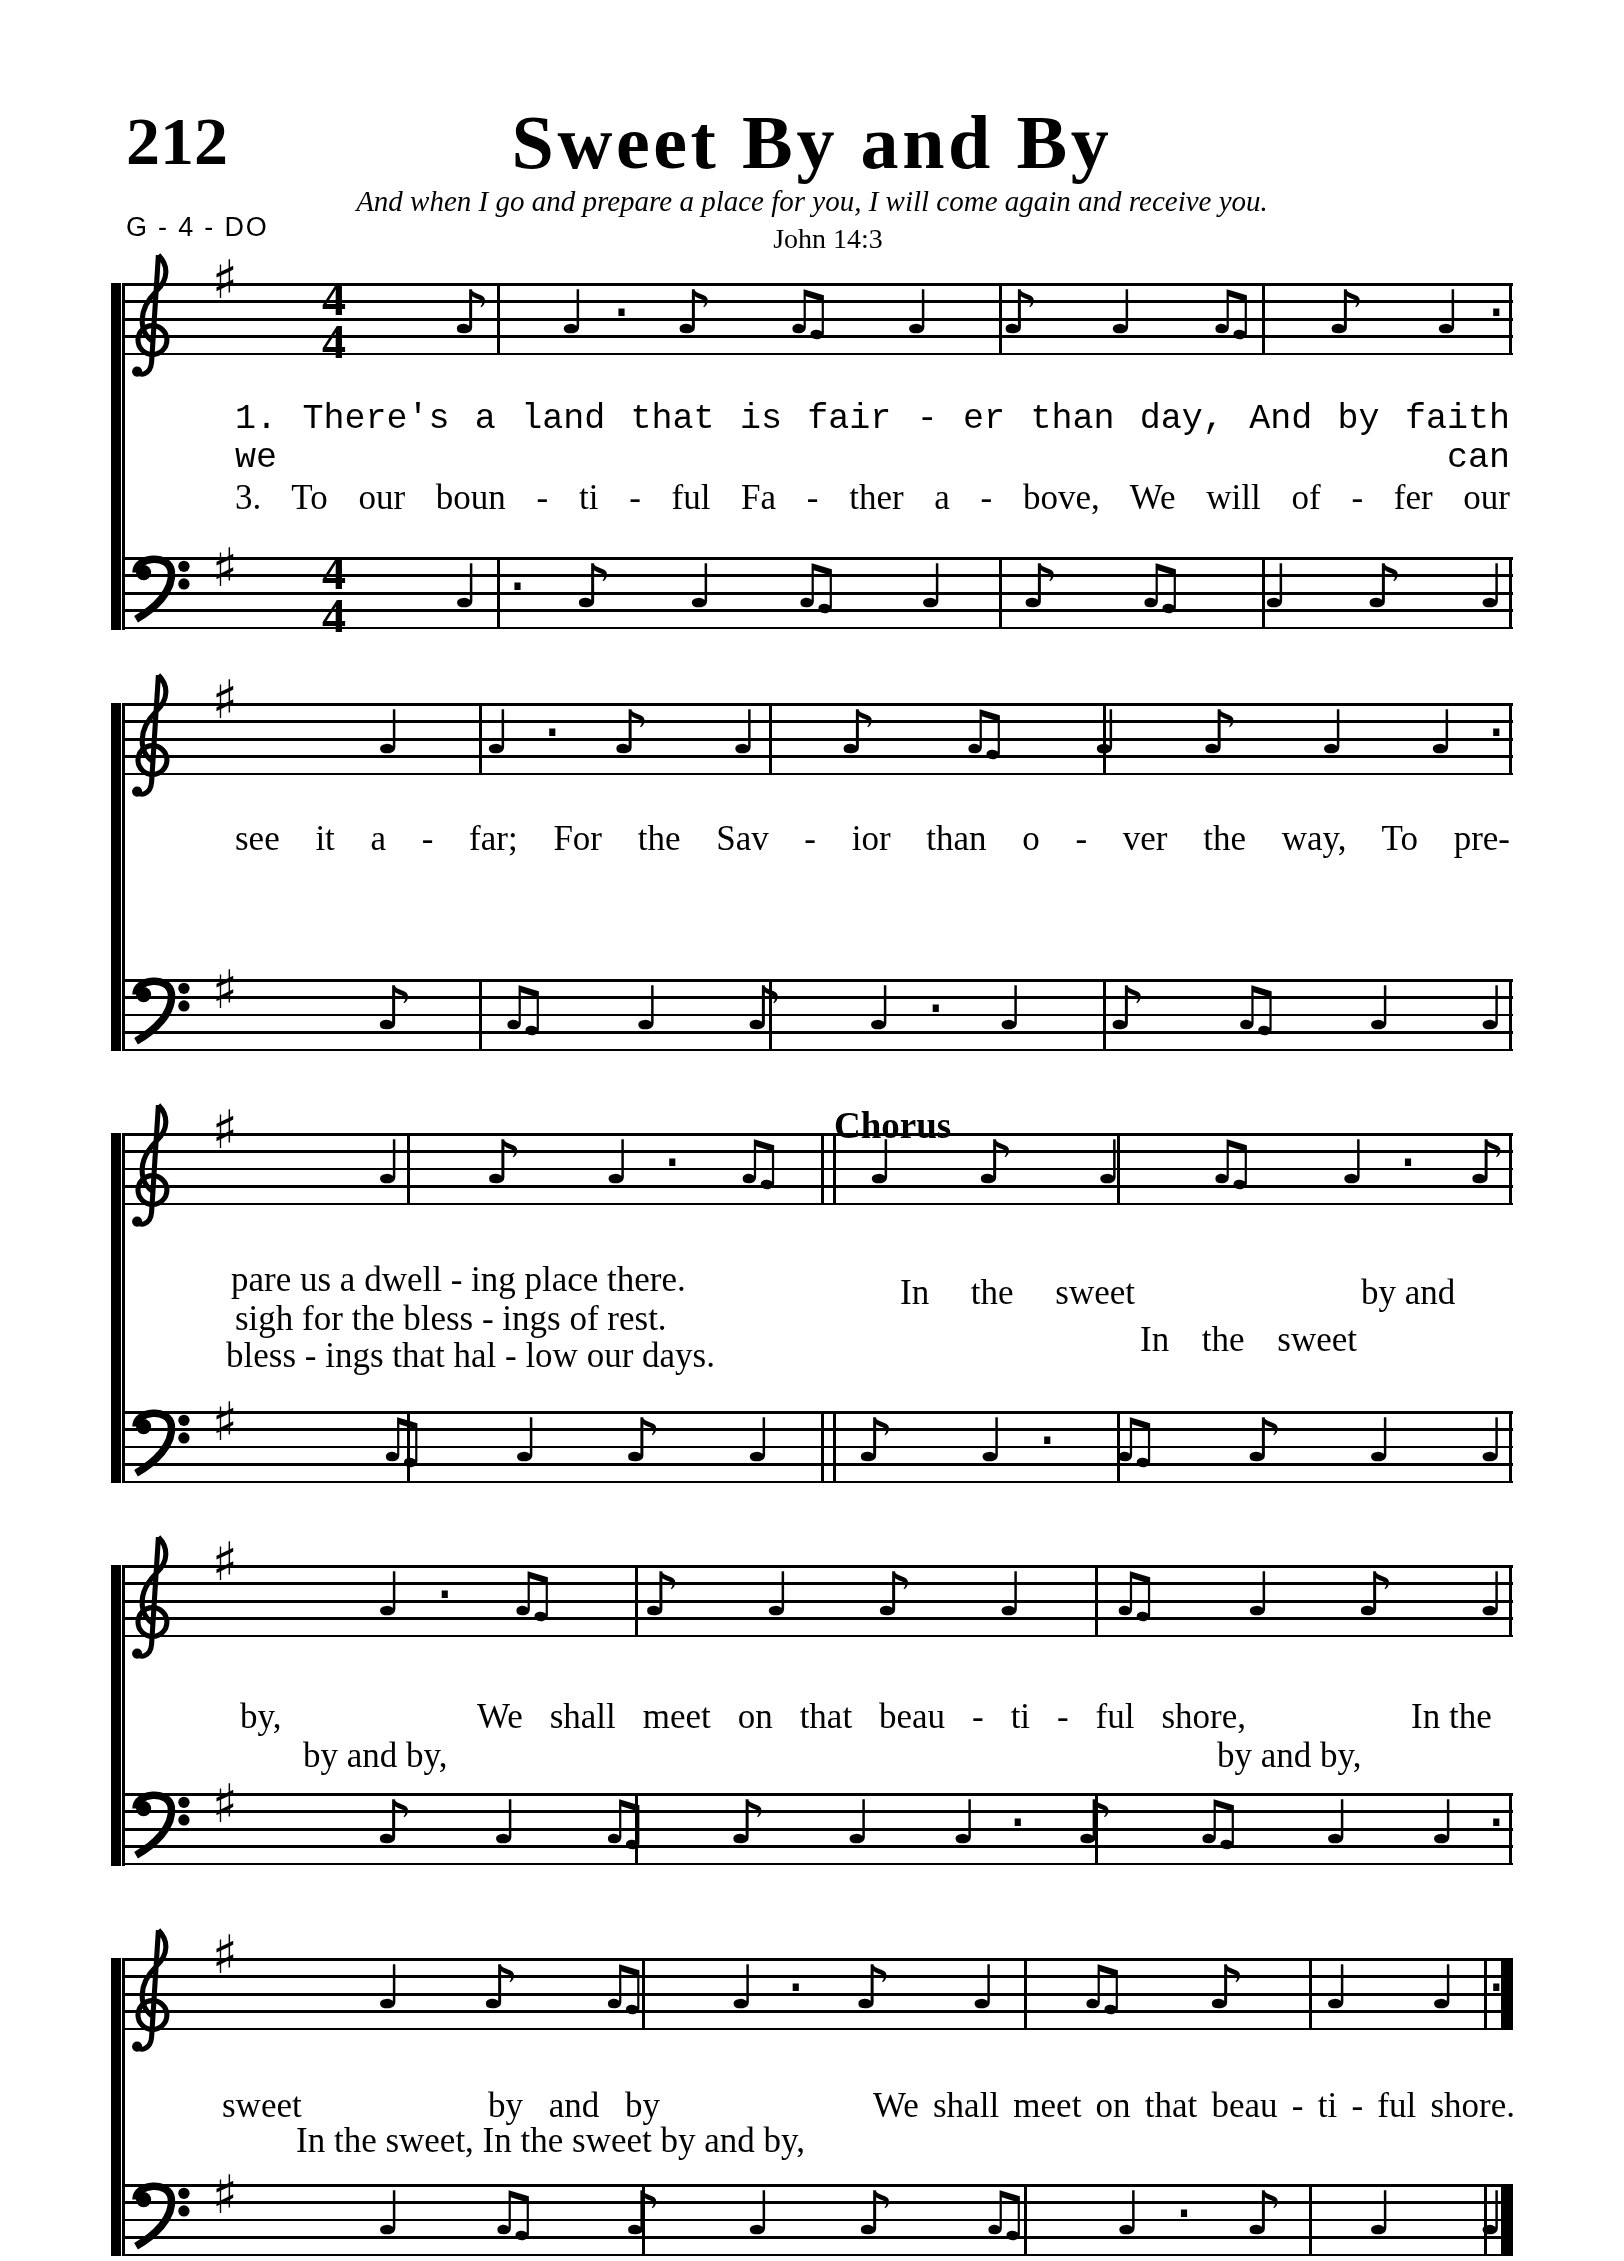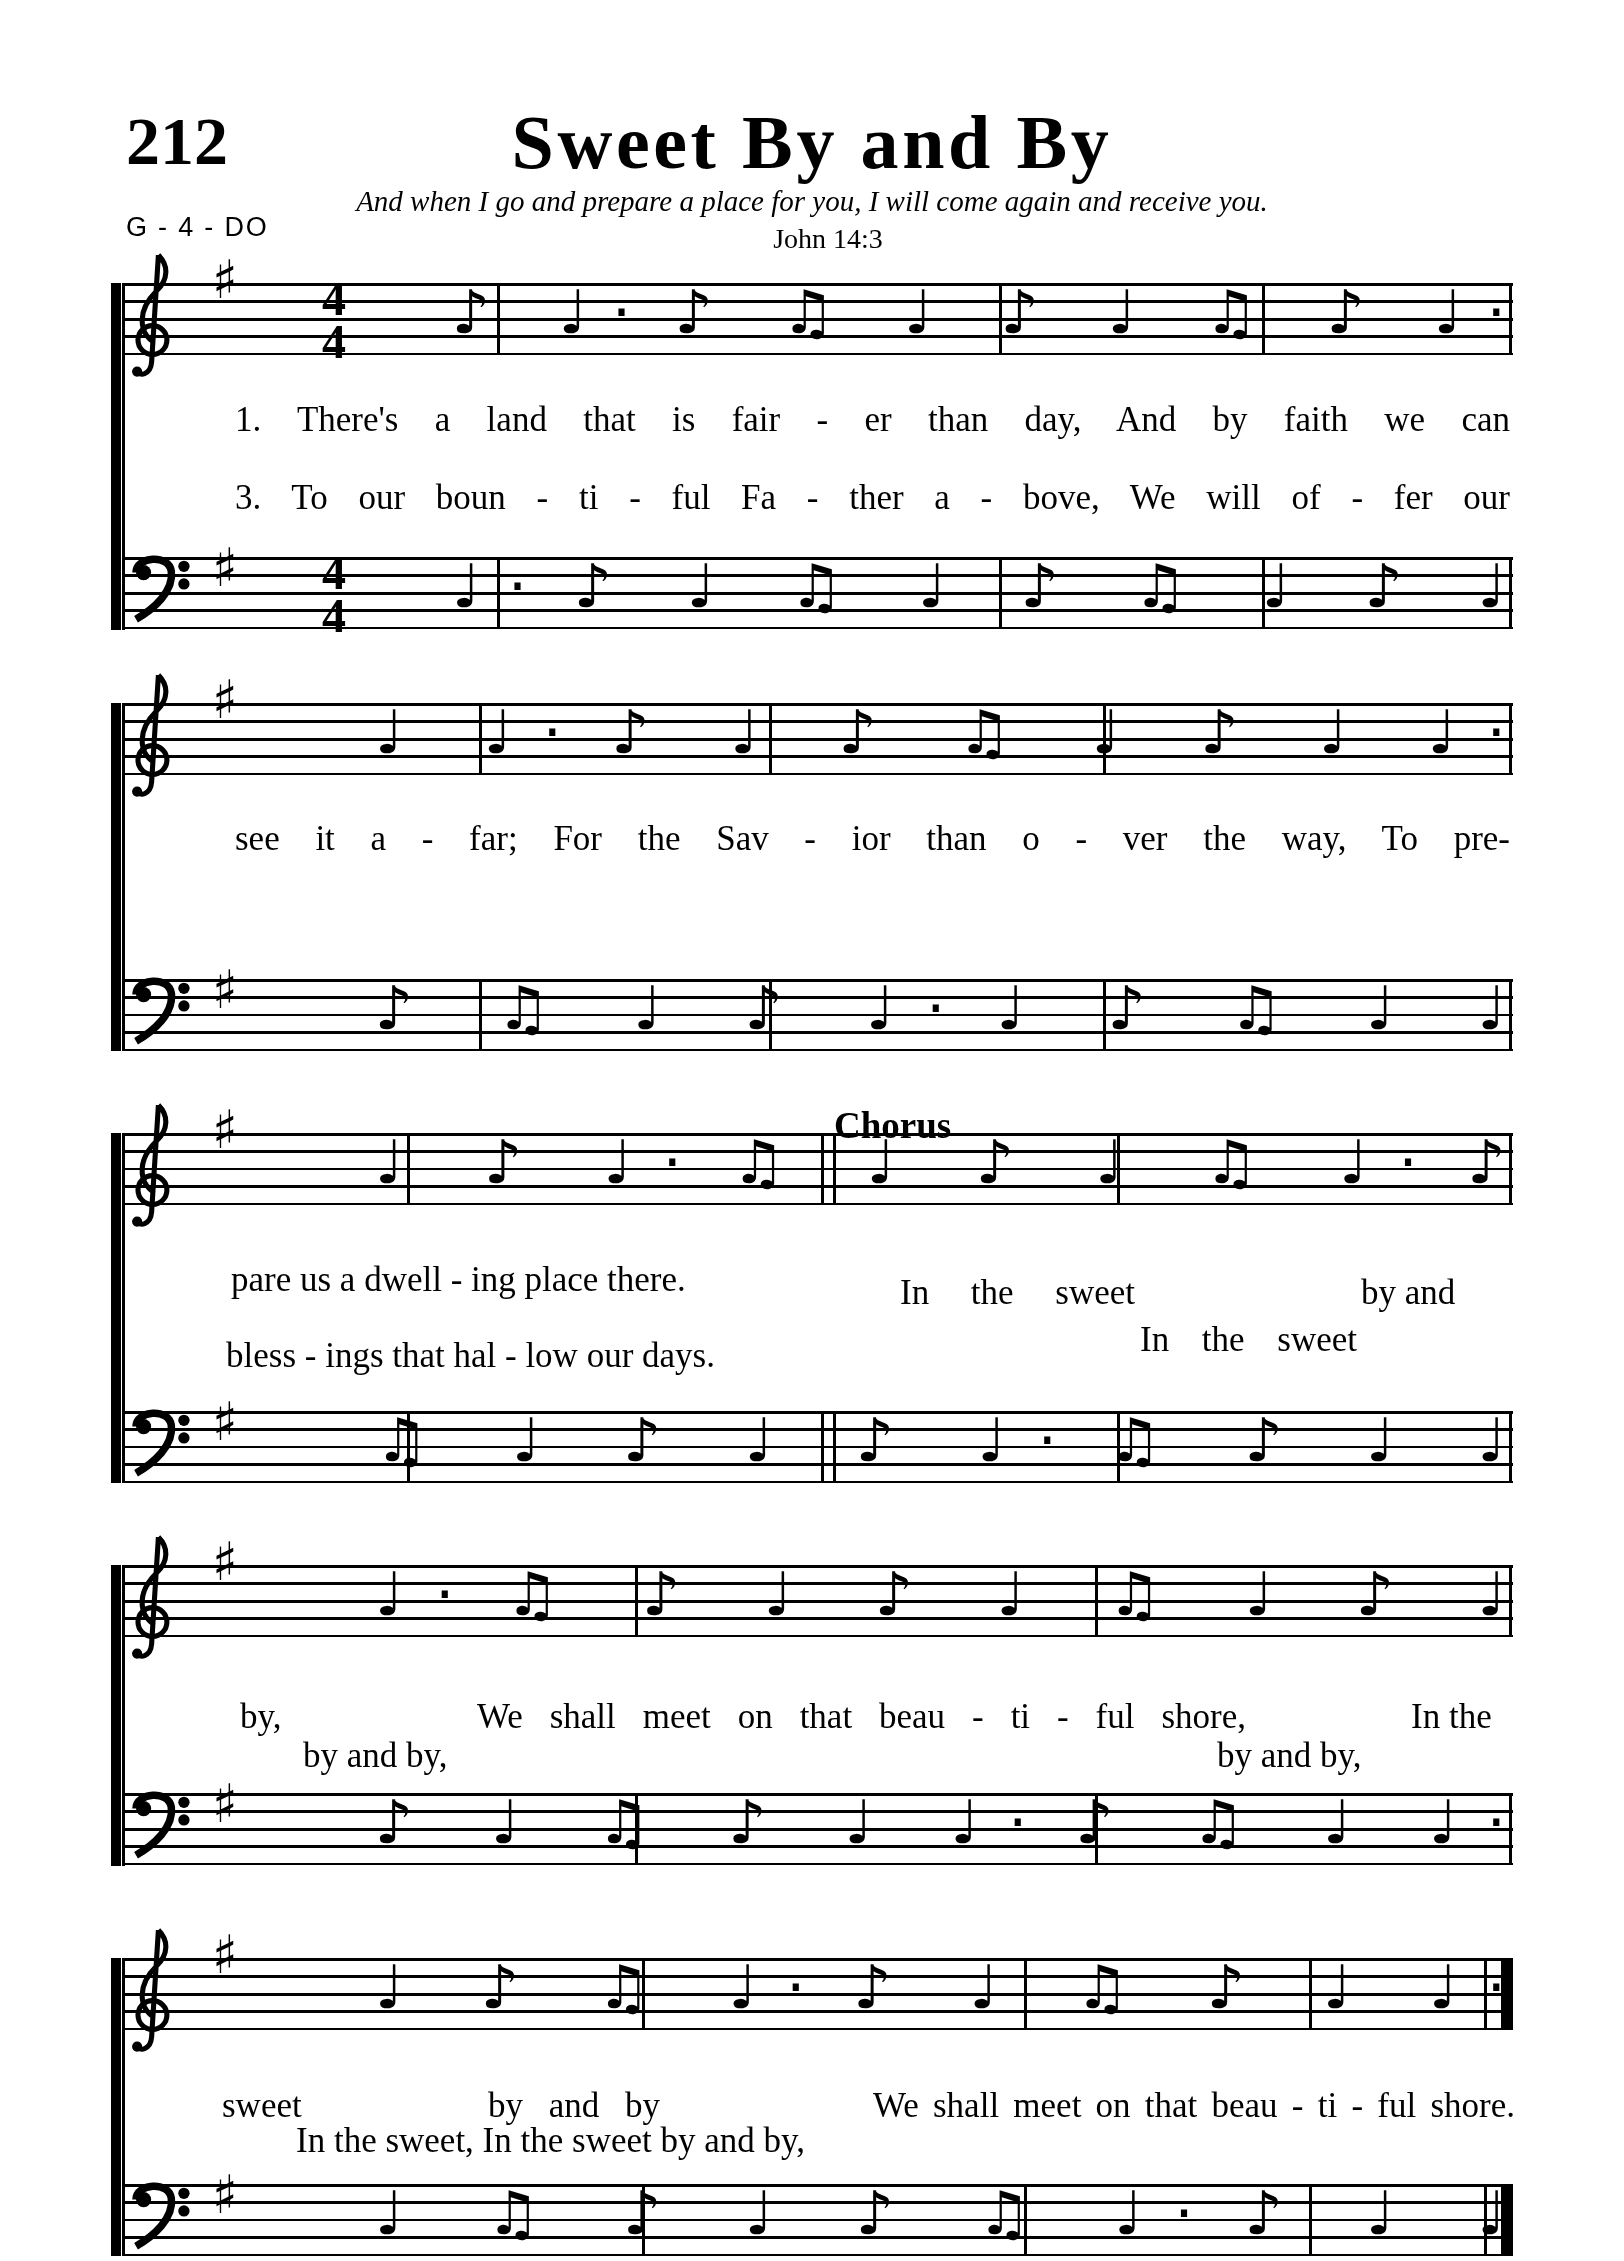--- a/index.html
+++ b/index.html
@@ -77,21 +77,21 @@
       <div>4</div>
       <div>4</div>
     </div>
     <div class="notes notes-first">♪ ♩· ♪ ♫ ♩ ♪ ♩ ♫ ♪ ♩·</div>
     <div class="bl" style="left:375px;"></div>
     <div class="bl" style="left:877px;"></div>
     <div class="bl" style="left:1140px;"></div>
     <div class="bl" style="left:1387px;"></div>
   </div>
 
-  <div class="lyr lyr-j" style="left:235px;top:400px;width:1275px;">1. There's a land that is fair - er than day, And by faith we can</div>
+  <div class="lyr lyr-j" style="left:235px;top:400px;width:1275px;font-family:Liberation Mono, monospace;">1. There's a land that is fair - er than day, And by faith we can</div>
   <div class="lyr lyr-j" style="left:235px;top:478px;width:1275px;">3. To our boun - ti - ful Fa - ther a - bove, We will of - fer our</div>
 
   <div class="staff" style="top:557px;">
     <div class="staff-lines"></div>
     <svg class="clef-b" viewBox="0 0 50 60">
       <circle cx="10" cy="15" r="6" fill="#000"></circle>
       <path d="M4 15 C4 2 30 0 32 14 C34 30 18 44 4 52" fill="none" stroke="#000" stroke-width="6"></path>
       <circle cx="42" cy="10" r="4.5" fill="#000"></circle>
         <circle cx="42" cy="24" r="4.5" fill="#000"></circle>
     </svg>
@@ -154,20 +154,21 @@
     <div class="bl" style="left:285px;"></div>
     <div class="bl" style="left:699px;"></div>
     <div class="bl" style="left:711px;"></div>
     <div class="bl" style="left:995px;"></div>
     <div class="bl" style="left:1387px;"></div>
   </div>
 
   <div class="lyr" style="left:231px;top:1260px;">pare us a dwell - ing place there.</div>
   <div class="lyr lyr-j" style="left:900px;top:1273px;width:235px;">In the sweet</div>
   <div class="lyr" style="left:1361px;top:1273px;">by and</div>
+  <div class="lyr" style="left:235px;top:1299px;">sigh for the bless - ings of rest.</div>
   <div class="lyr lyr-j" style="left:1140px;top:1320px;width:217px;">In the sweet</div>
   <div class="lyr" style="left:226px;top:1336px;">bless - ings that hal - low our days.</div>
 
   <div class="staff" style="top:1411px;">
     <div class="staff-lines"></div>
     <svg class="clef-b" viewBox="0 0 50 60">
       <circle cx="10" cy="15" r="6" fill="#000"></circle>
       <path d="M4 15 C4 2 30 0 32 14 C34 30 18 44 4 52" fill="none" stroke="#000" stroke-width="6"></path>
       <circle cx="42" cy="10" r="4.5" fill="#000"></circle>
         <circle cx="42" cy="24" r="4.5" fill="#000"></circle>

